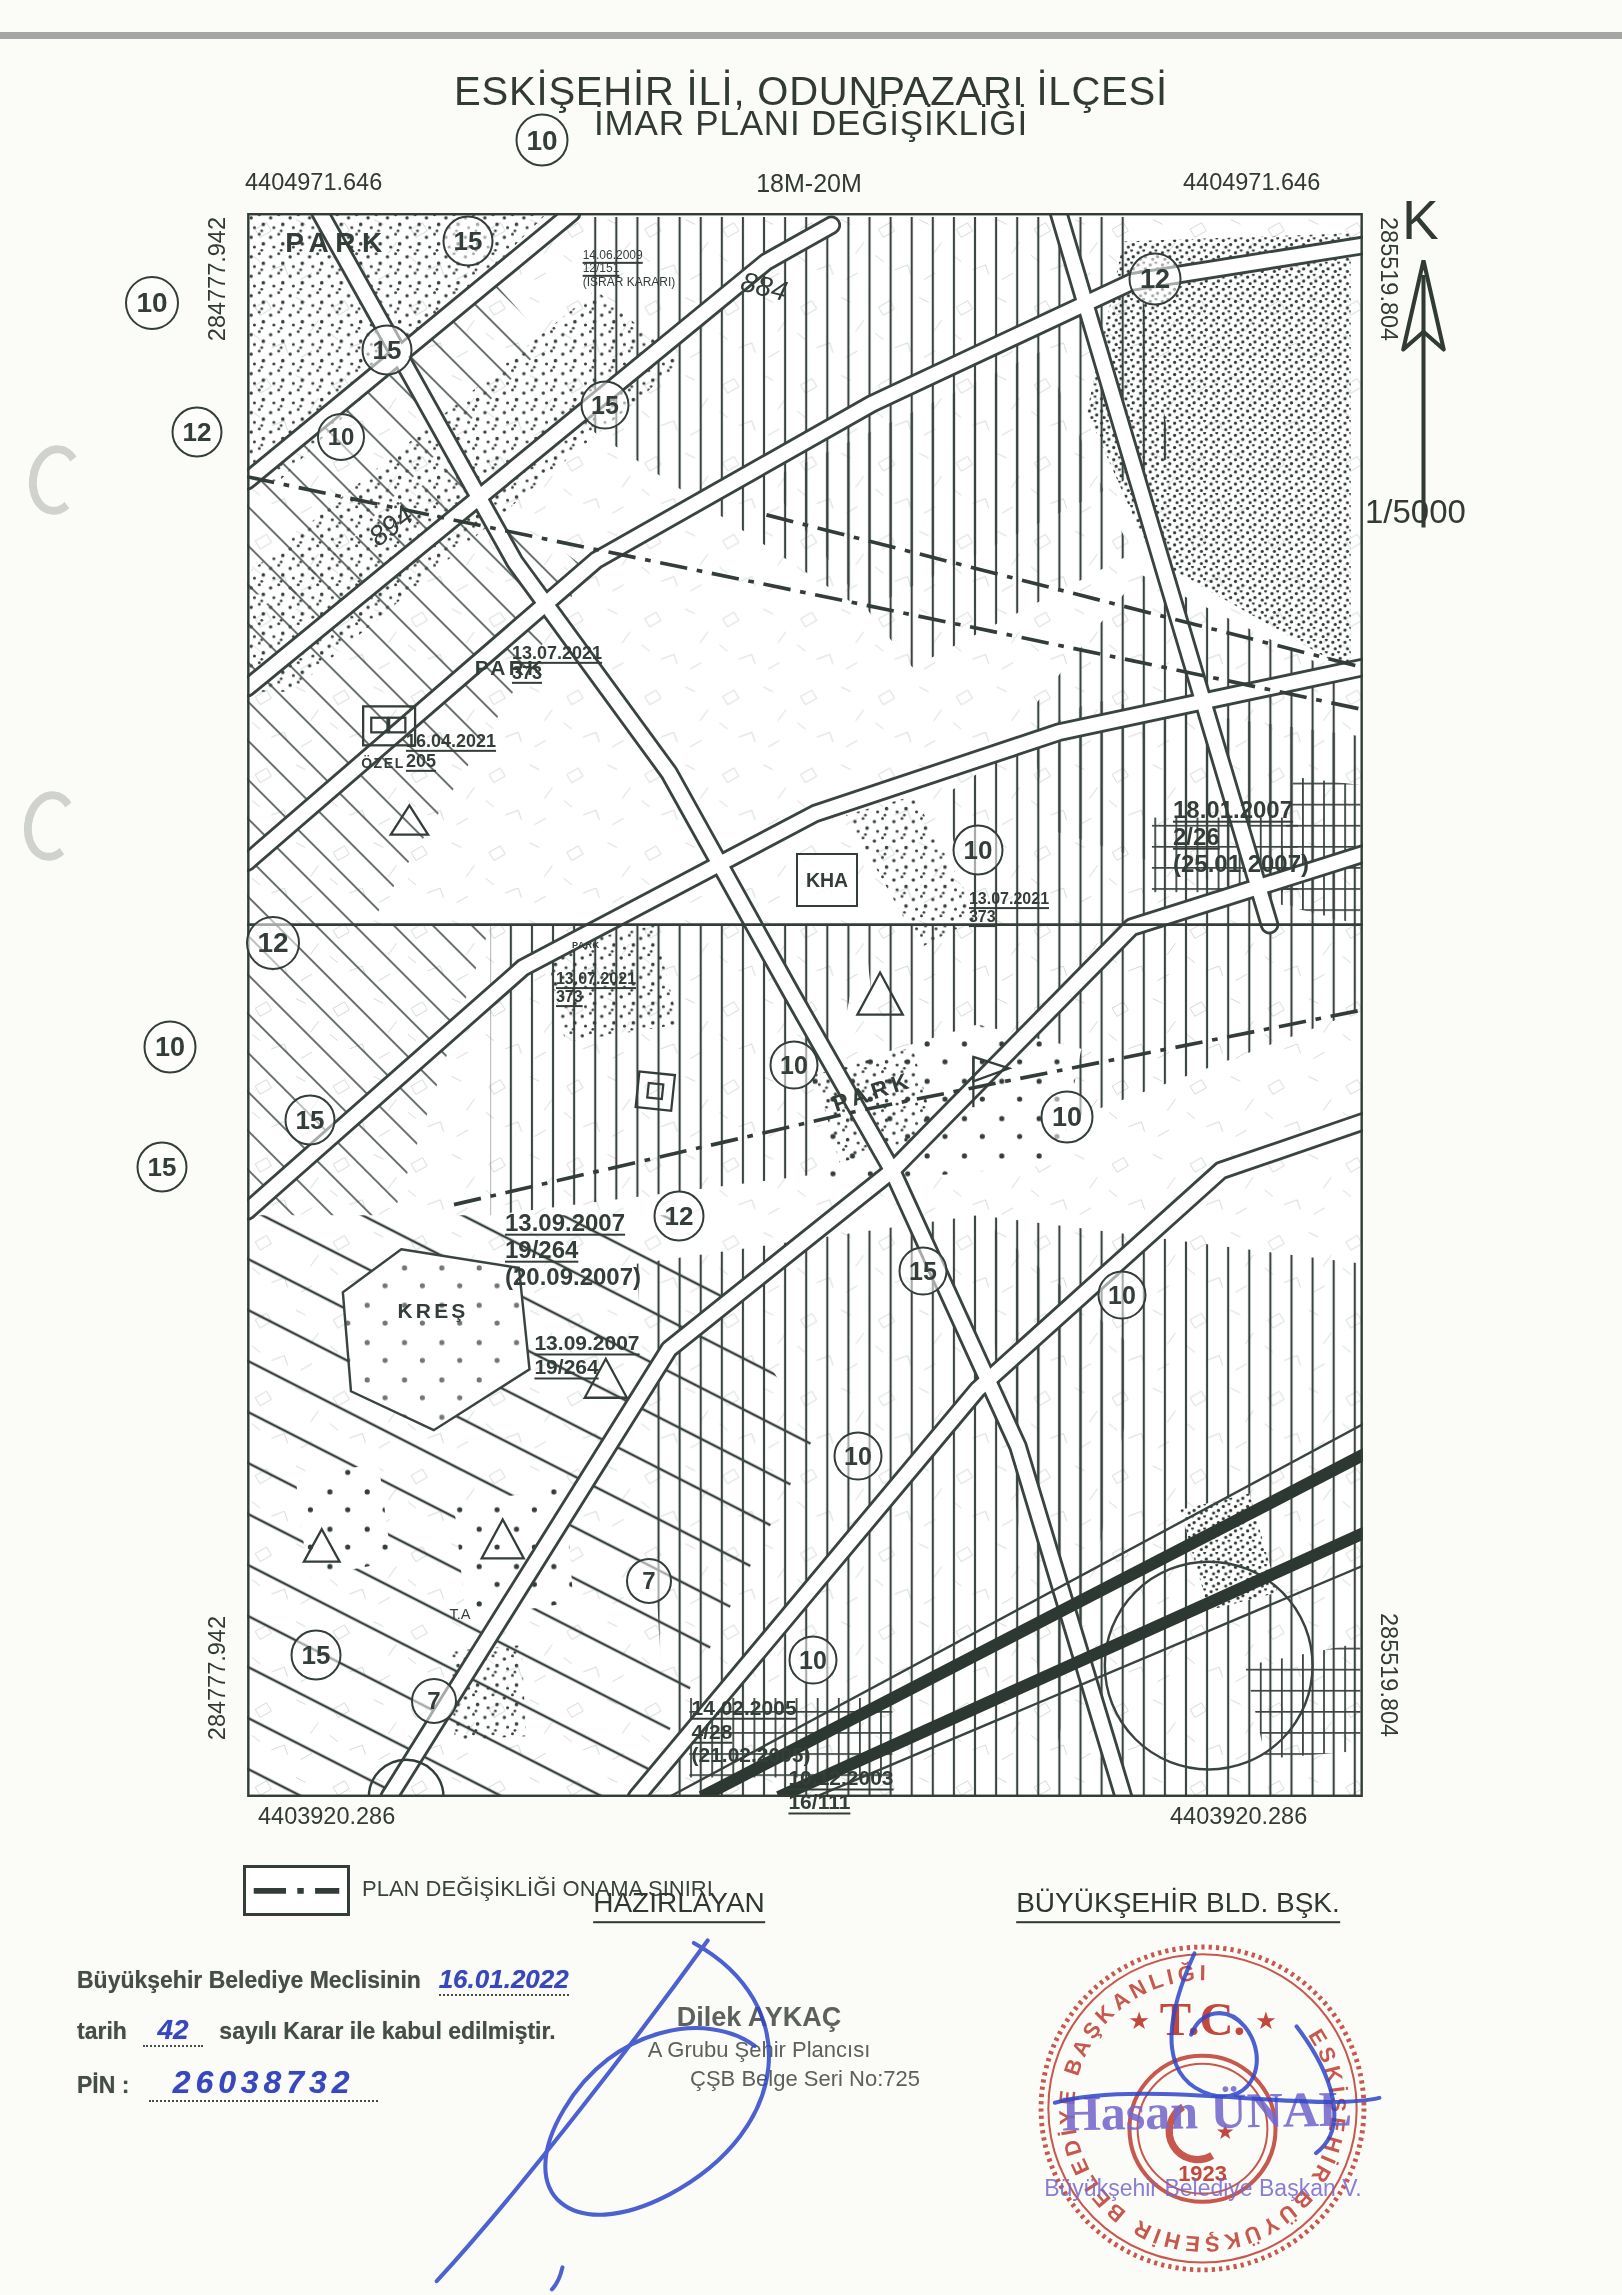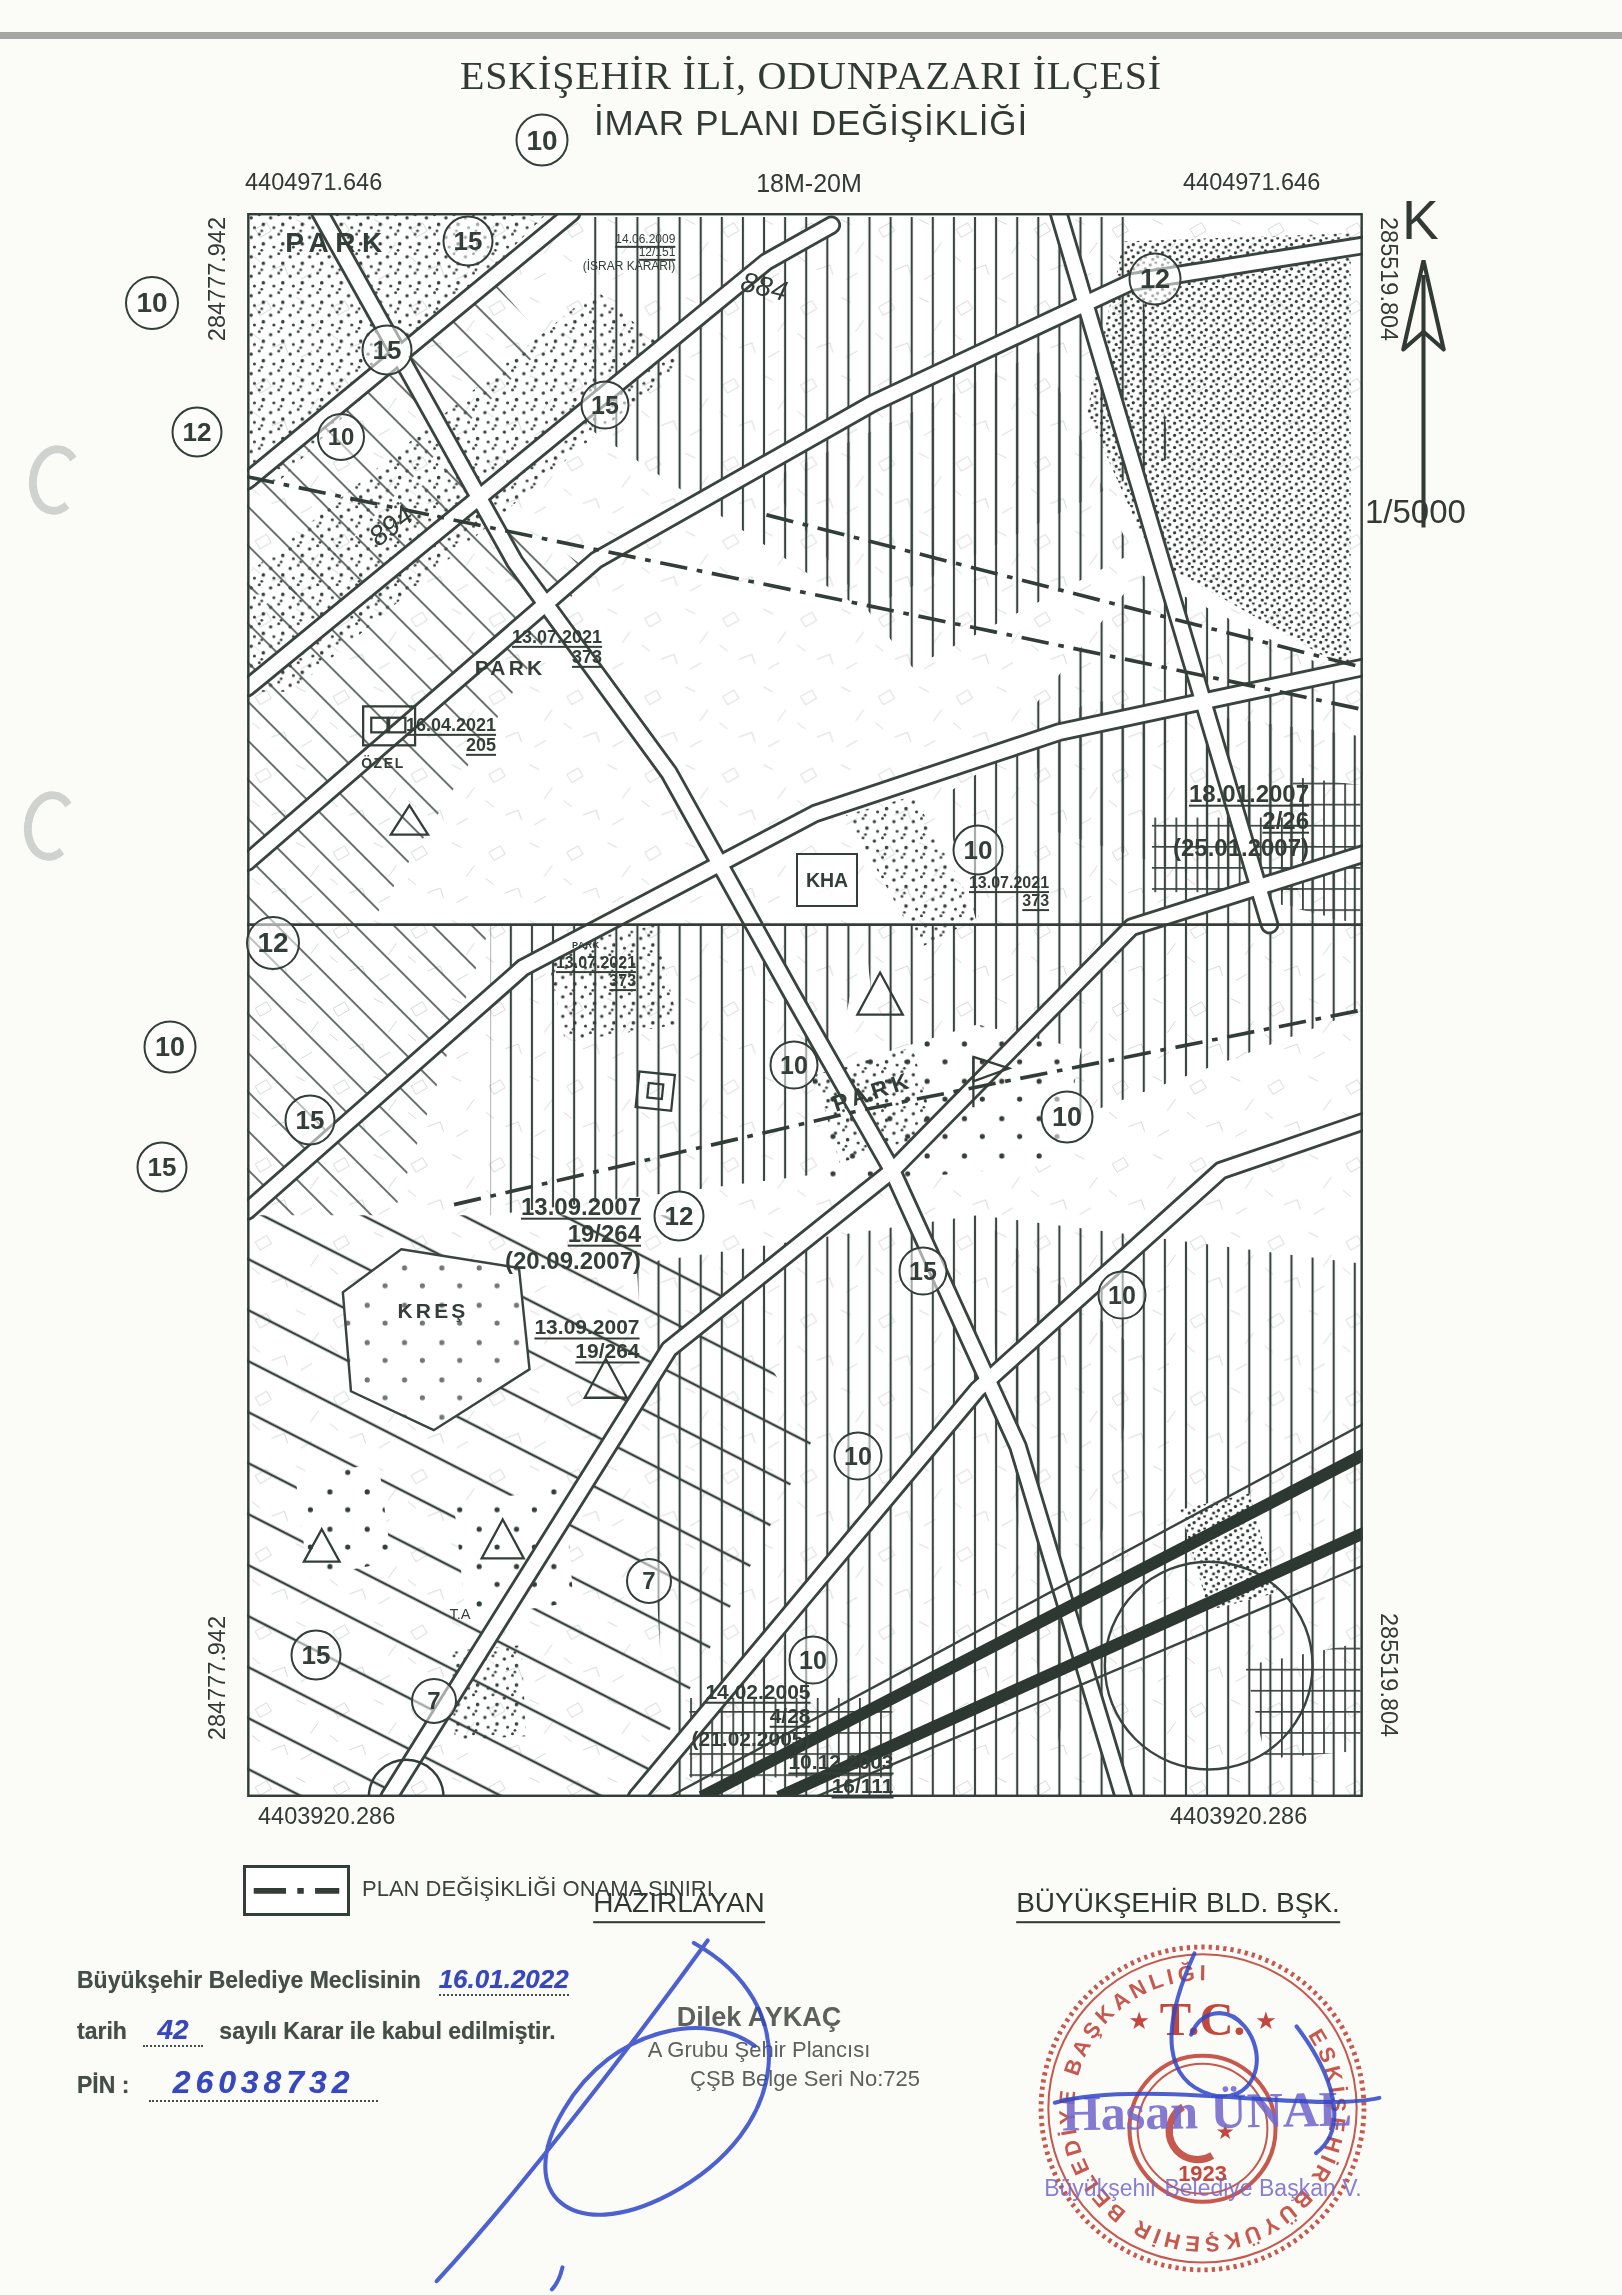--- a/index.html
+++ b/index.html
@@ -9,21 +9,21 @@
   .ctr{transform:translate(-50%,-50%);}
   
   .t1{font-size:40px;letter-spacing:0.8px;color:#323a36;white-space:nowrap;}
   .t2{font-size:35px;letter-spacing:0.8px;color:#323a36;white-space:nowrap;}
   .sheet{font-size:25px;color:#323a36;}
   .coord{font-size:23.5px;color:#323a36;white-space:nowrap;}
   .vcoord{font-size:23.5px;color:#323a36;writing-mode:vertical-rl;white-space:nowrap;}
   .vflip{transform:rotate(180deg);}
   
   .lbl{color:#343e39;white-space:nowrap;font-weight:bold;}
-  .ann{color:#343e39;text-align:right;white-space:nowrap;line-height:1.12;font-weight:bold;}
+  .ann{color:#343e39;text-align:left;white-space:nowrap;line-height:1.12;font-weight:bold;margin-top:16px;}
   .ann .u{text-decoration:underline;text-underline-offset:3.2px;text-decoration-thickness:2px;}
   .ann span{display:block;}
   .circ{border:2.8px solid #343e39;border-radius:50%;display:flex;align-items:center;justify-content:center;
         font-weight:bold;color:#343e39;background:rgba(255,255,255,.55);}
   .box{border:2.4px solid #343e39;background:rgba(255,255,255,.8);display:flex;align-items:center;justify-content:center;}
   
   .legendlbl{font-size:22px;color:#3a423d;}
   .hdr{font-size:28px;color:#2f3733;border-bottom:2.8px solid #2f3733;padding-bottom:1.6px;white-space:nowrap;text-align:center;}
   .note{font-size:23px;font-weight:bold;color:#454d48;text-shadow:0 0 0.8px rgba(60,70,64,.55);white-space:nowrap;}
   .hand{font-family:"Liberation Sans",sans-serif;font-style:italic;font-weight:bold;color:#3647c0;white-space:nowrap;}
@@ -37,21 +37,21 @@
 </head>
 <body>
 
 <div id="page">
 
   <div class="abs artifact" style="left:0;top:40;width:1623px;height:6.5px;top:32px;"></div>
 
   <div class="abs hole" style="left:29px;top:445px;"></div>
   <div class="abs hole" style="left:24px;top:791px;"></div>
 
-  <div class="abs ctr t1" style="left:811px;top:75px;font-family:Liberation Serif, serif;">ESKİŞEHİR İLİ, ODUNPAZARI İLÇESİ</div>
+  <div class="abs ctr t1" style="left:811px;top:91px;">ESKİŞEHİR İLİ, ODUNPAZARI İLÇESİ</div>
   <div class="abs ctr t2" style="left:811px;top:123px;">İMAR PLANI DEĞİŞİKLİĞİ</div>
   <div class="abs ctr sheet" style="left:809px;top:183px;">18M-20M</div>
 
   <div class="abs coord" style="left:245px;top:169px;">4404971.646</div>
   <div class="abs coord" style="left:1183px;top:169px;">4404971.646</div>
   <div class="abs coord" style="left:258px;top:1803px;">4403920.286</div>
   <div class="abs coord" style="left:1170px;top:1803px;">4403920.286</div>
   <div class="abs vcoord vflip" style="left:204px;top:217px;">284777.942</div>
   <div class="abs vcoord vflip" style="left:204px;top:1616px;">284777.942</div>
   <div class="abs vcoord" style="left:1375px;top:217px;">285519.804</div>

